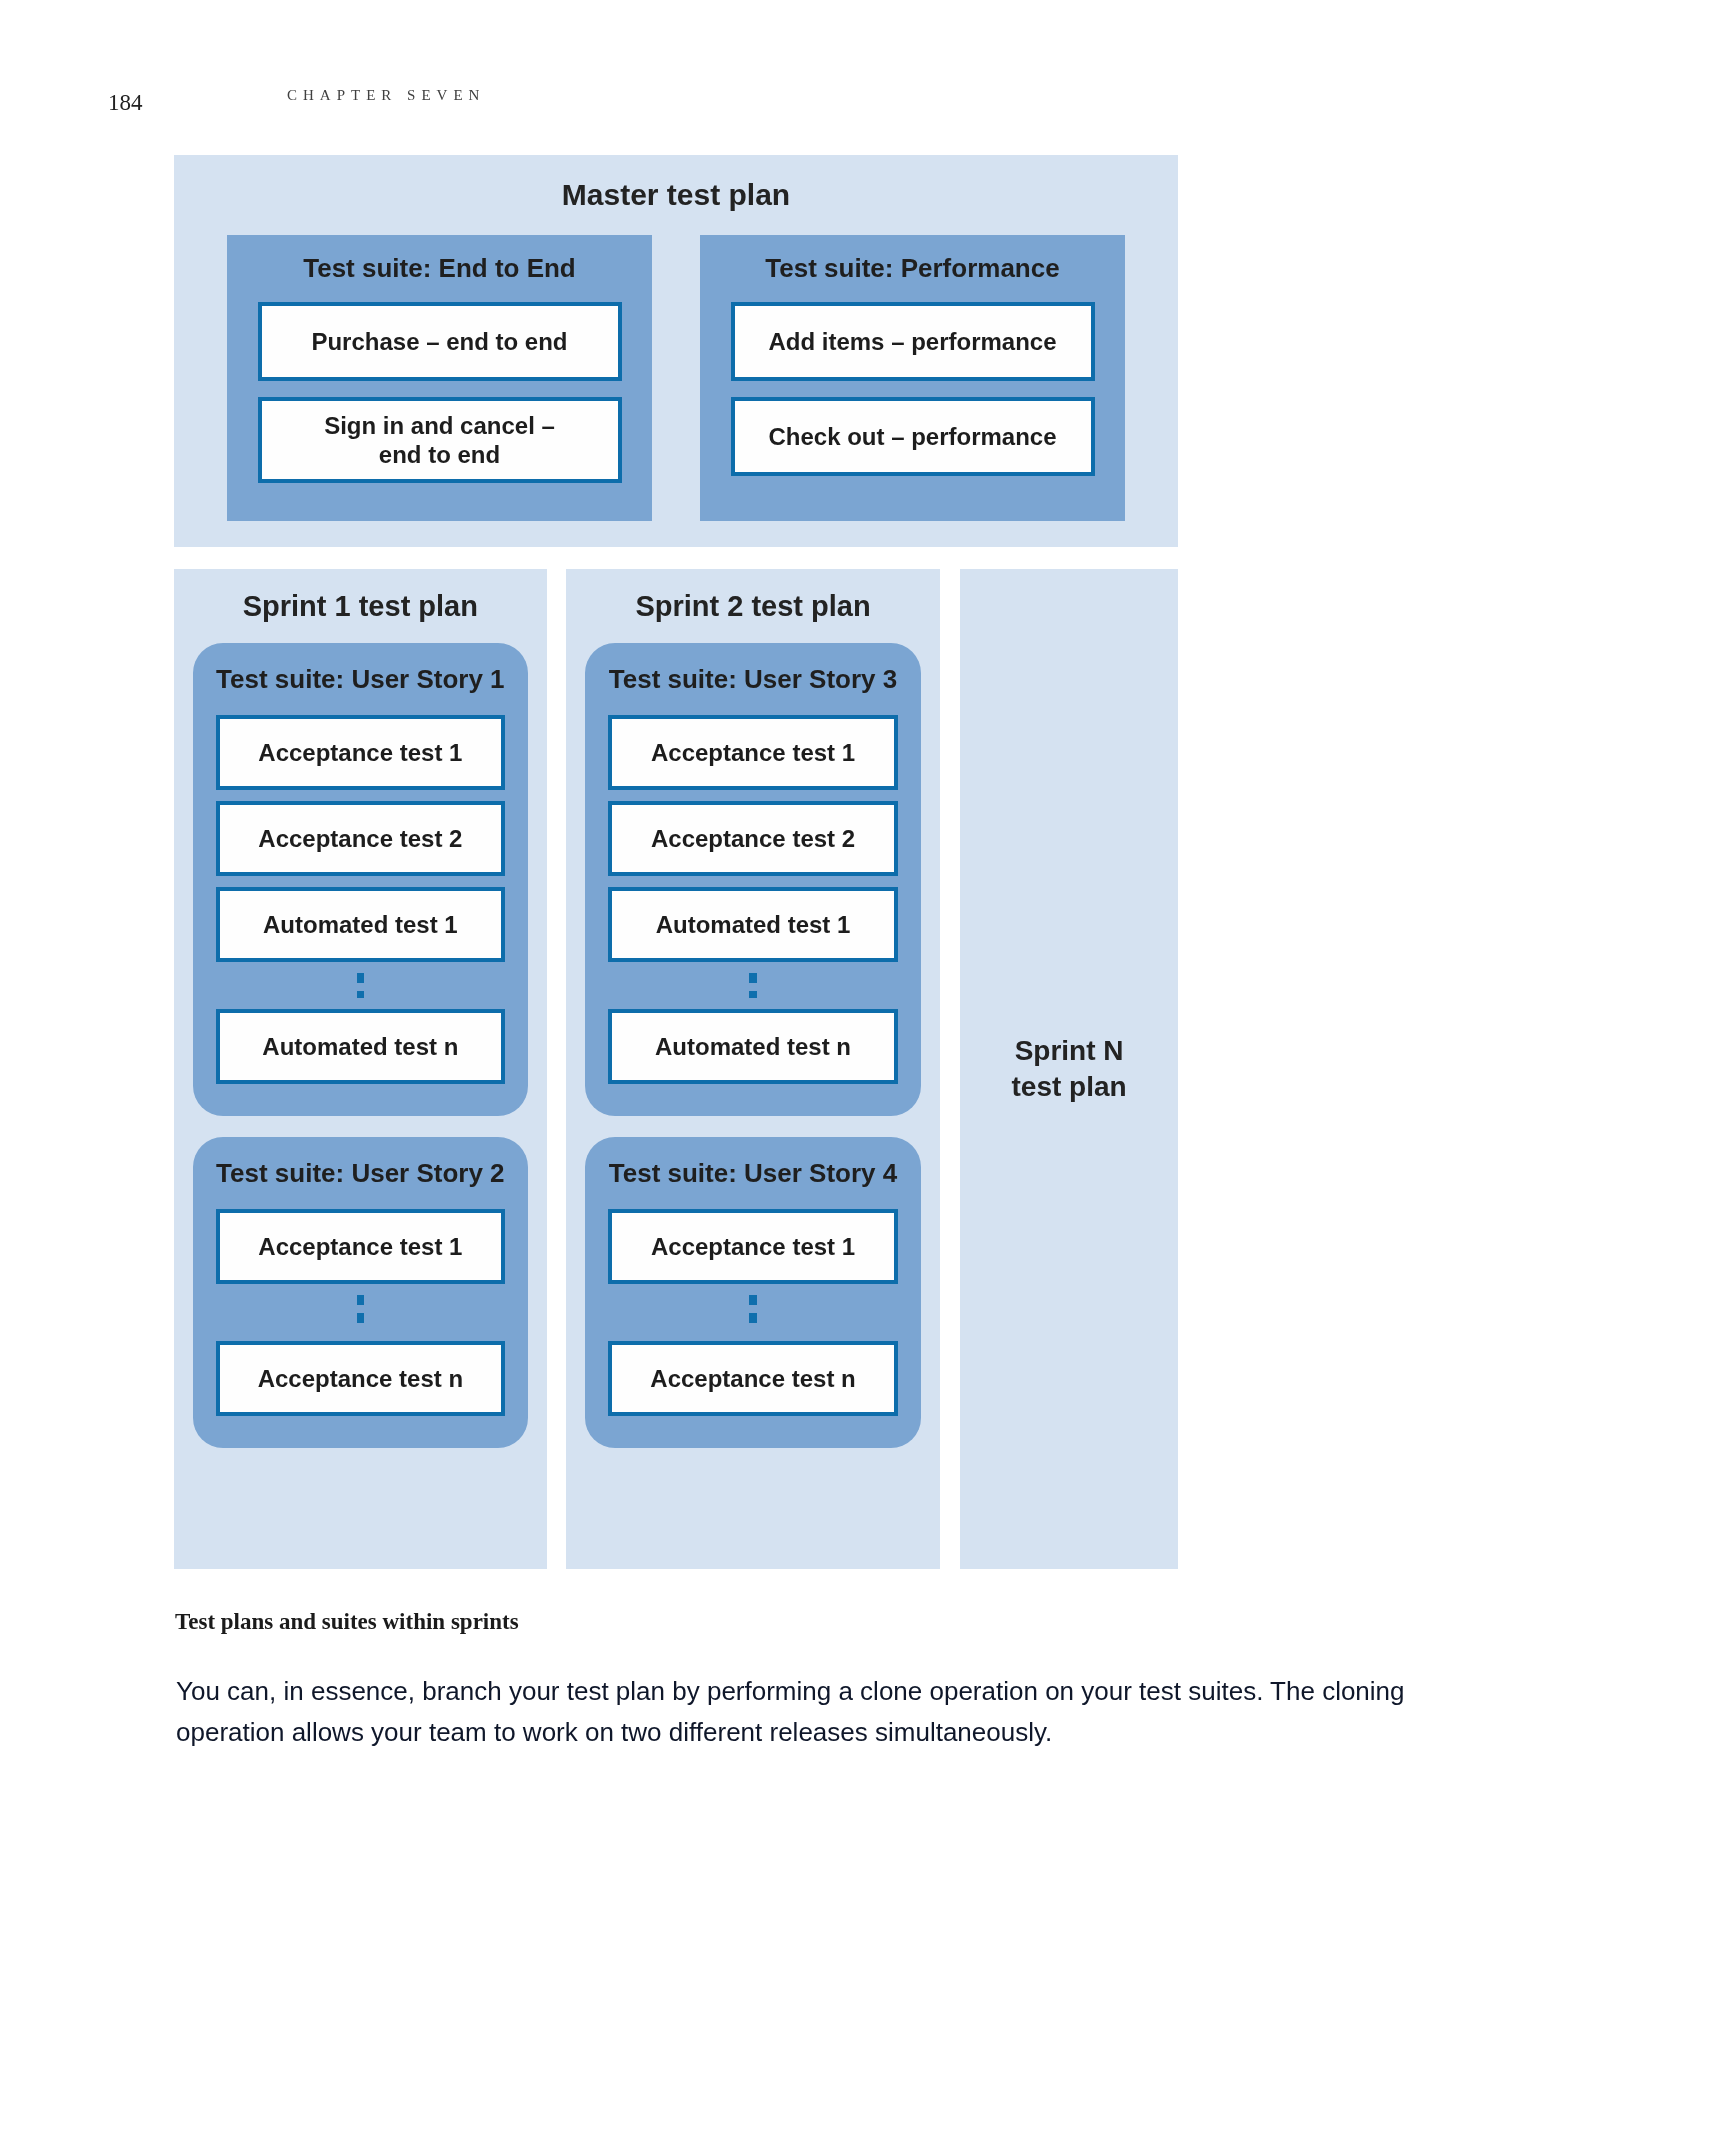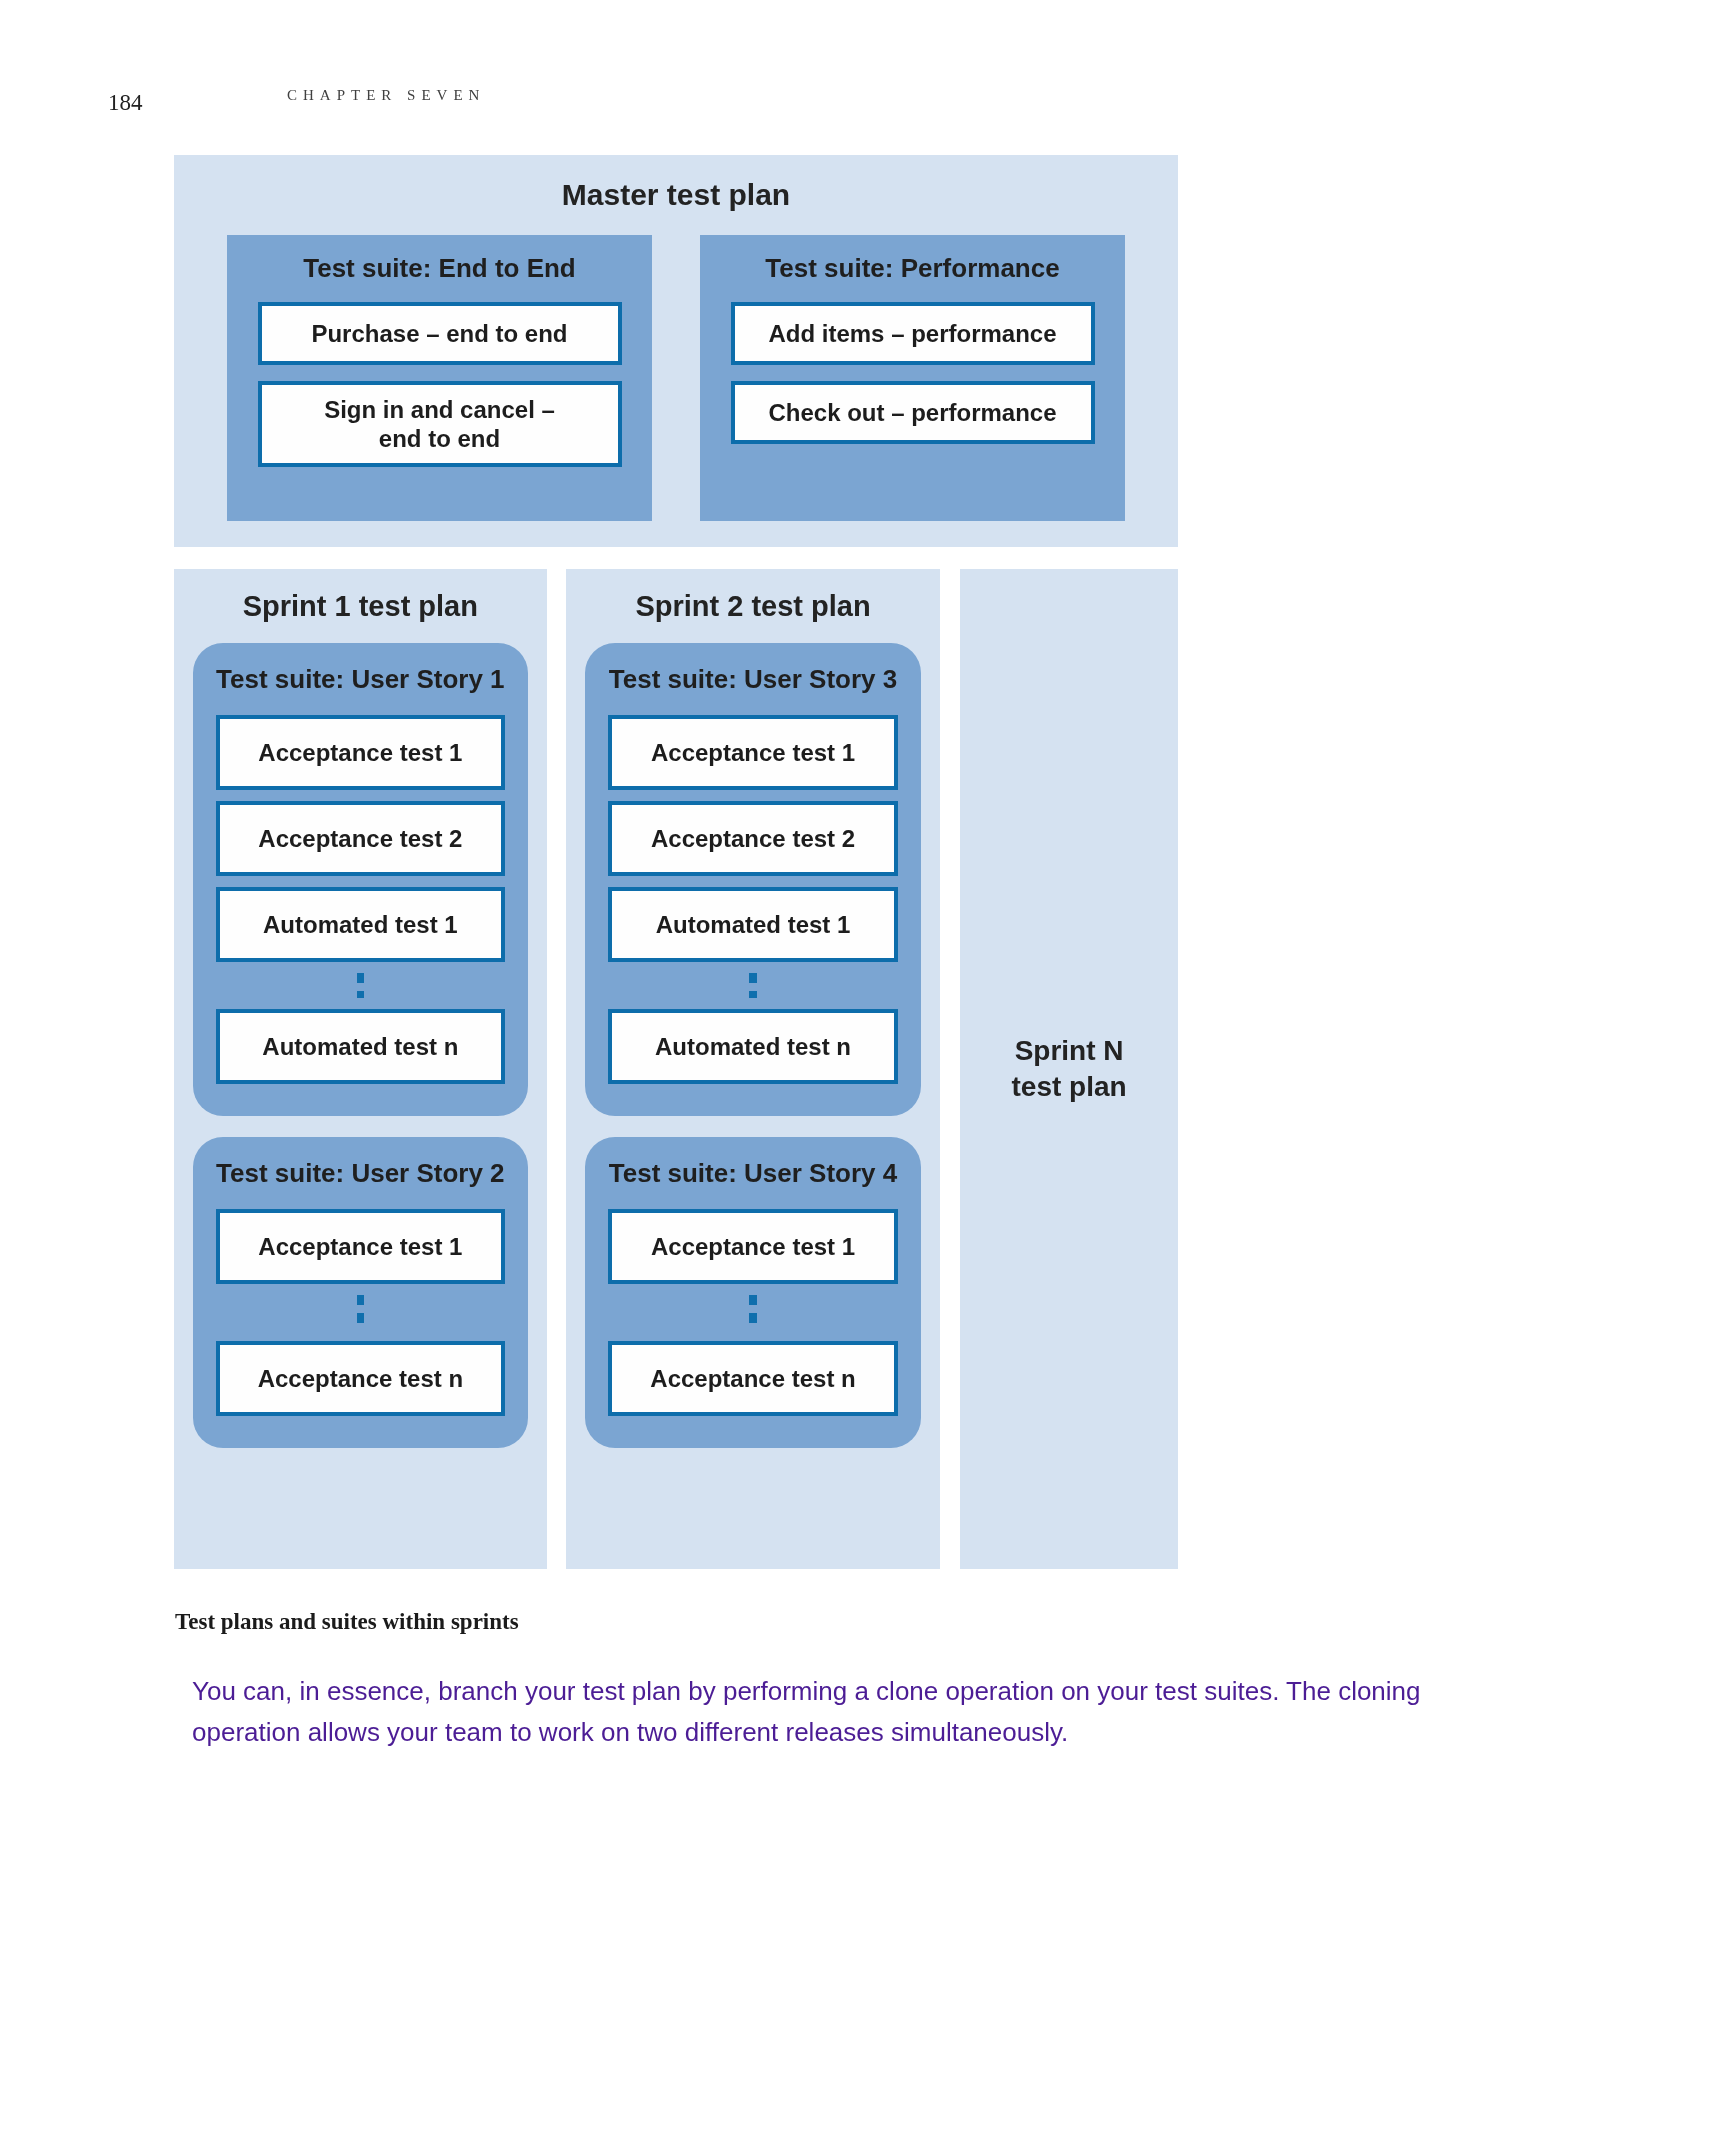--- a/index.html
+++ b/index.html
@@ -44,21 +44,21 @@
 
   .tests { display: flex; flex-direction: column; }
   .msuite .tests { padding: 0 30.5px; gap: 16px; }
 
   .test-box {
     box-sizing: border-box; background: #fefefe;
     border: 4.2px solid #0d6dab; width: 100%;
     display: flex; align-items: center; justify-content: center;
     text-align: center; font-size: 24px; font-weight: 700; color: #1d1d1d;
   }
-  .msuite .test-box { height: 63px; }
+  .msuite .test-box { height: 79px; }
   .msuite .test-box.tall { height: 86px; }
   .label-narrow { display: inline-block; max-width: 273px; line-height: 1.22; }
 
   
   .sprint-row { display: flex; margin-top: 22px; }
   .sprint { background: #d5e2f1; height: 1000px; box-sizing: border-box; }
   .sprint-1 { width: 373px; margin-right: 19.5px; }
   .sprint-2 { width: 374px; margin-right: 20.3px; }
   .sprint-n { width: 218px; display: flex; align-items: center; justify-content: center; }
   .sprint .plan-title { height: 74px; font-size: 29px; }
@@ -89,22 +89,22 @@
     color: #232323; line-height: 1.3;
   }
 
   
   .figure-caption {
     position: absolute; left: 175px; top: 1609px;
     font-family: "Liberation Serif", serif;
     font-weight: 700; font-size: 23px; color: #1b1b1b;
   }
   .body-text {
-    position: absolute; left: 192px; top: 1671px; width: 1309px;
-    font-size: 26px; line-height: 41px; color: #4c1d95; margin: 0;
+    position: absolute; left: 176px; top: 1671px; width: 1309px;
+    font-size: 26px; line-height: 41px; color: #0f172a; margin: 0;
   }
 </style>
 </head>
 <body>
 
 <div>
 
   <span class="runhead-num">184</span>
   <span class="runhead-ch">CHAPTER SEVEN</span>
 

